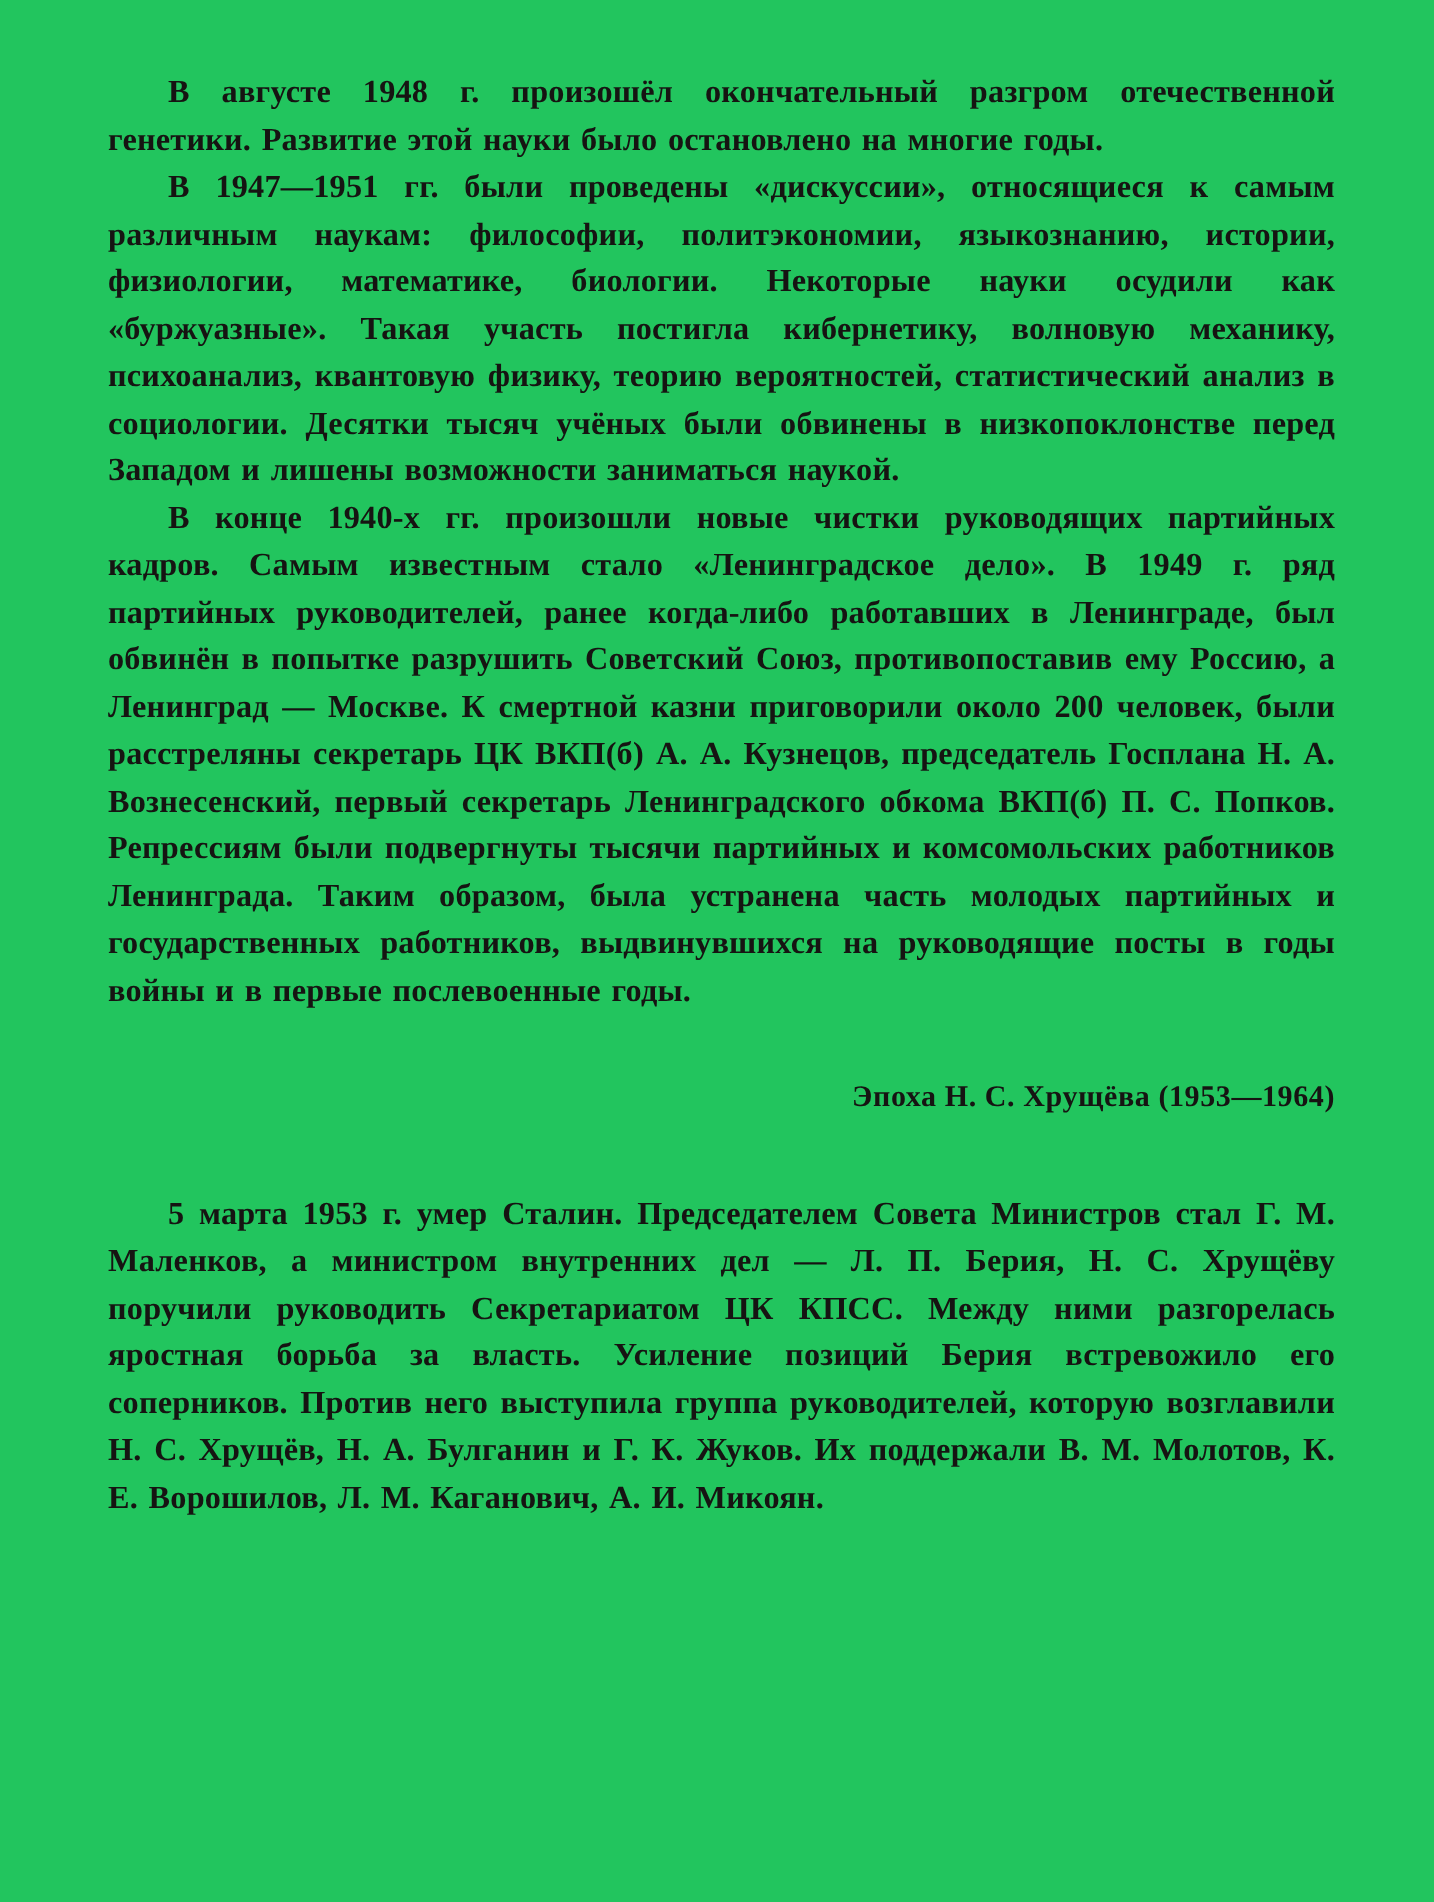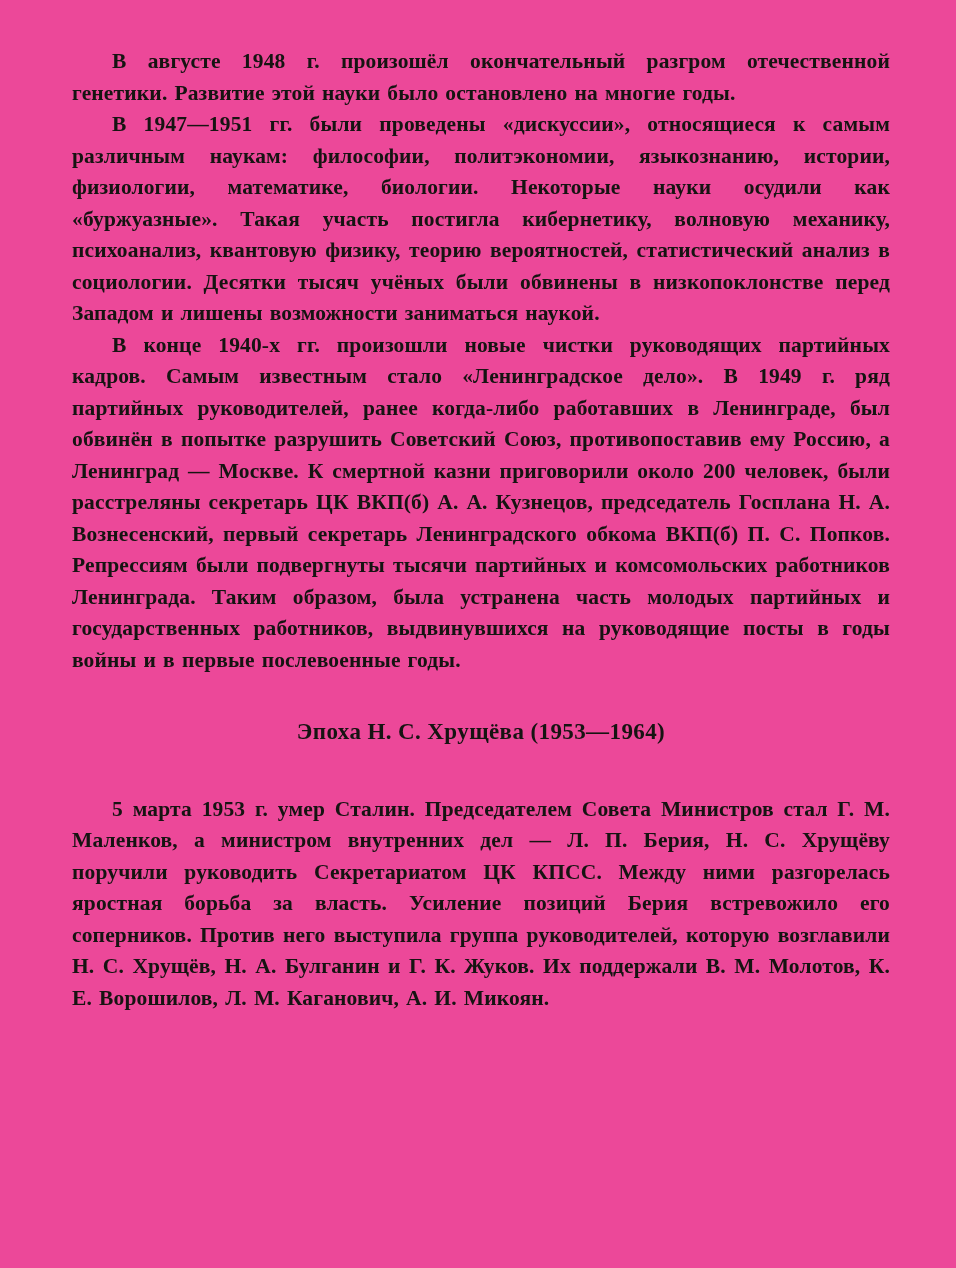--- a/index.html
+++ b/index.html
@@ -5,39 +5,39 @@
   html, body {
     margin: 0;
     padding: 0;
     background: #ffffff;
   }
   .page {
     position: relative;
     width: 956px;
     height: 1268px;
     box-sizing: border-box;
-    background: #ec4899;
+    background: #22c55e;
     padding: 46px 66px 0 72px;
     font-family: "Liberation Serif", "DejaVu Serif", serif;
     font-weight: 700;
     font-size: 21.5px;
     line-height: 31.5px;
     color: #161412;
     overflow: hidden;
   }
   .body-par {
     margin: 0;
     text-align: justify;
     text-indent: 40px;
     letter-spacing: 0.15px;
     word-spacing: 1.5px;
   }
   .section-heading {
-    text-align: center;
-    font-size: 23px;
+    text-align: right;
+    font-size: 20px;
     font-weight: 700;
     letter-spacing: 0.4px;
     margin: 40px 0 46px 0;
   }
   .page-number {
     position: absolute;
     left: 0;
     right: 0;
     bottom: 48px;
     text-align: center;

